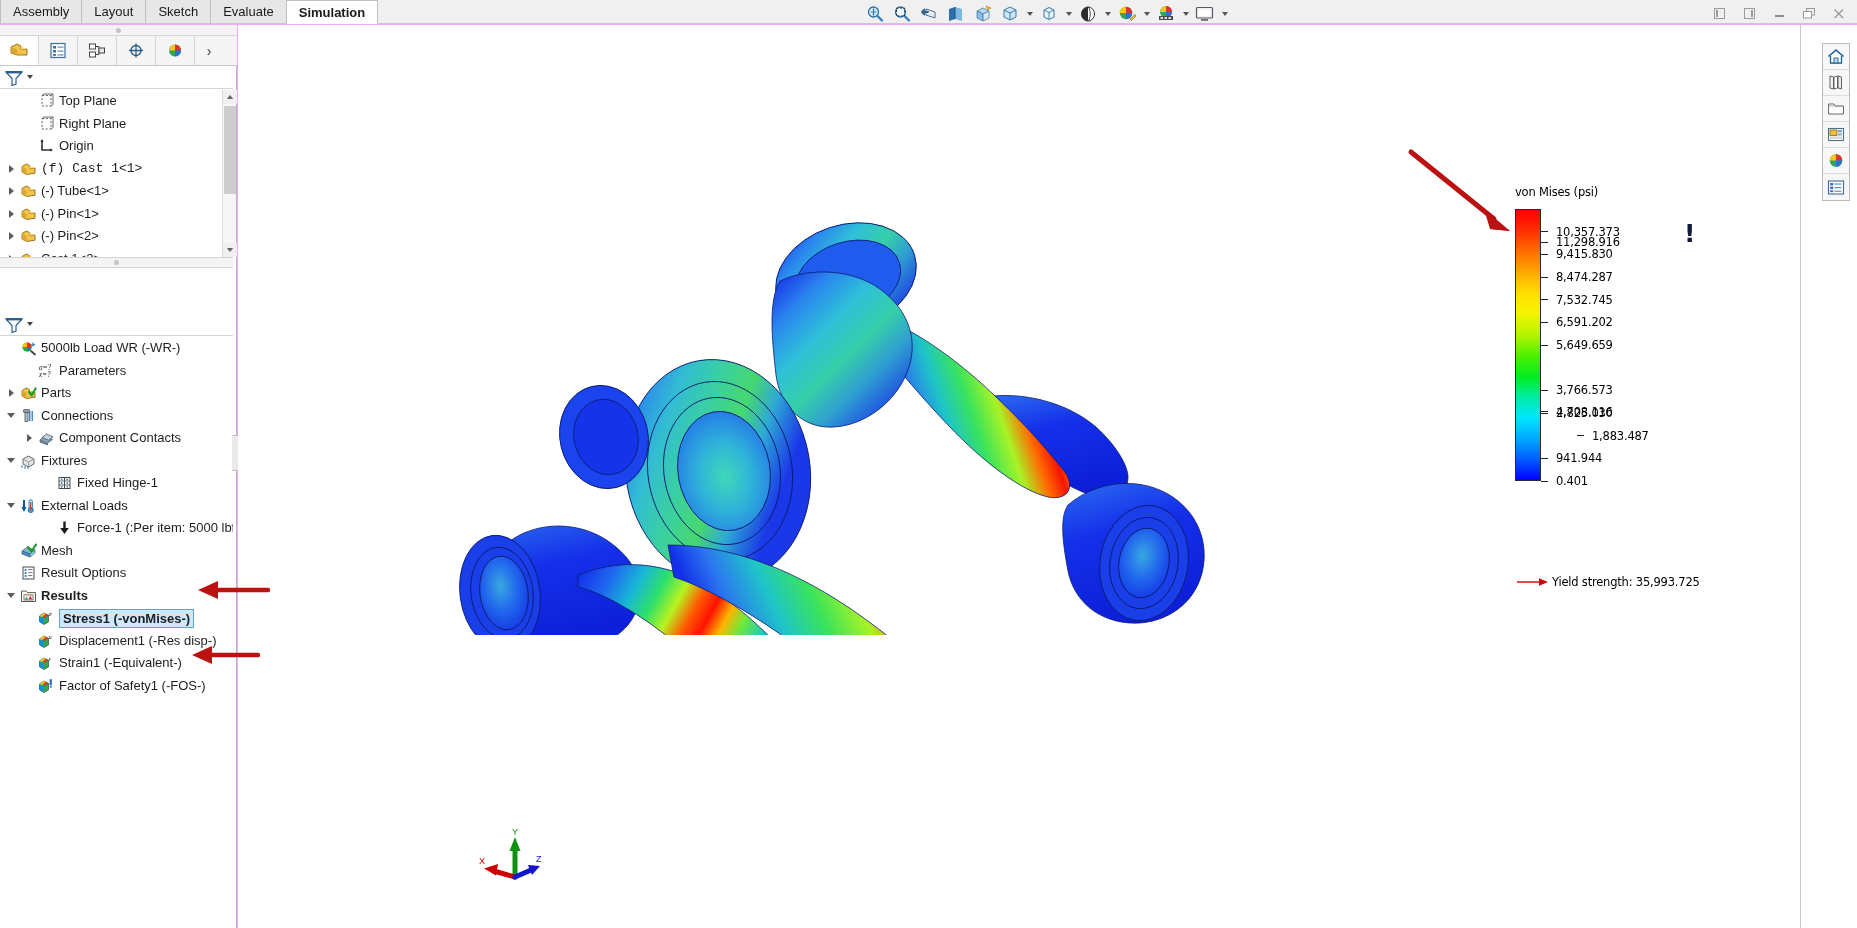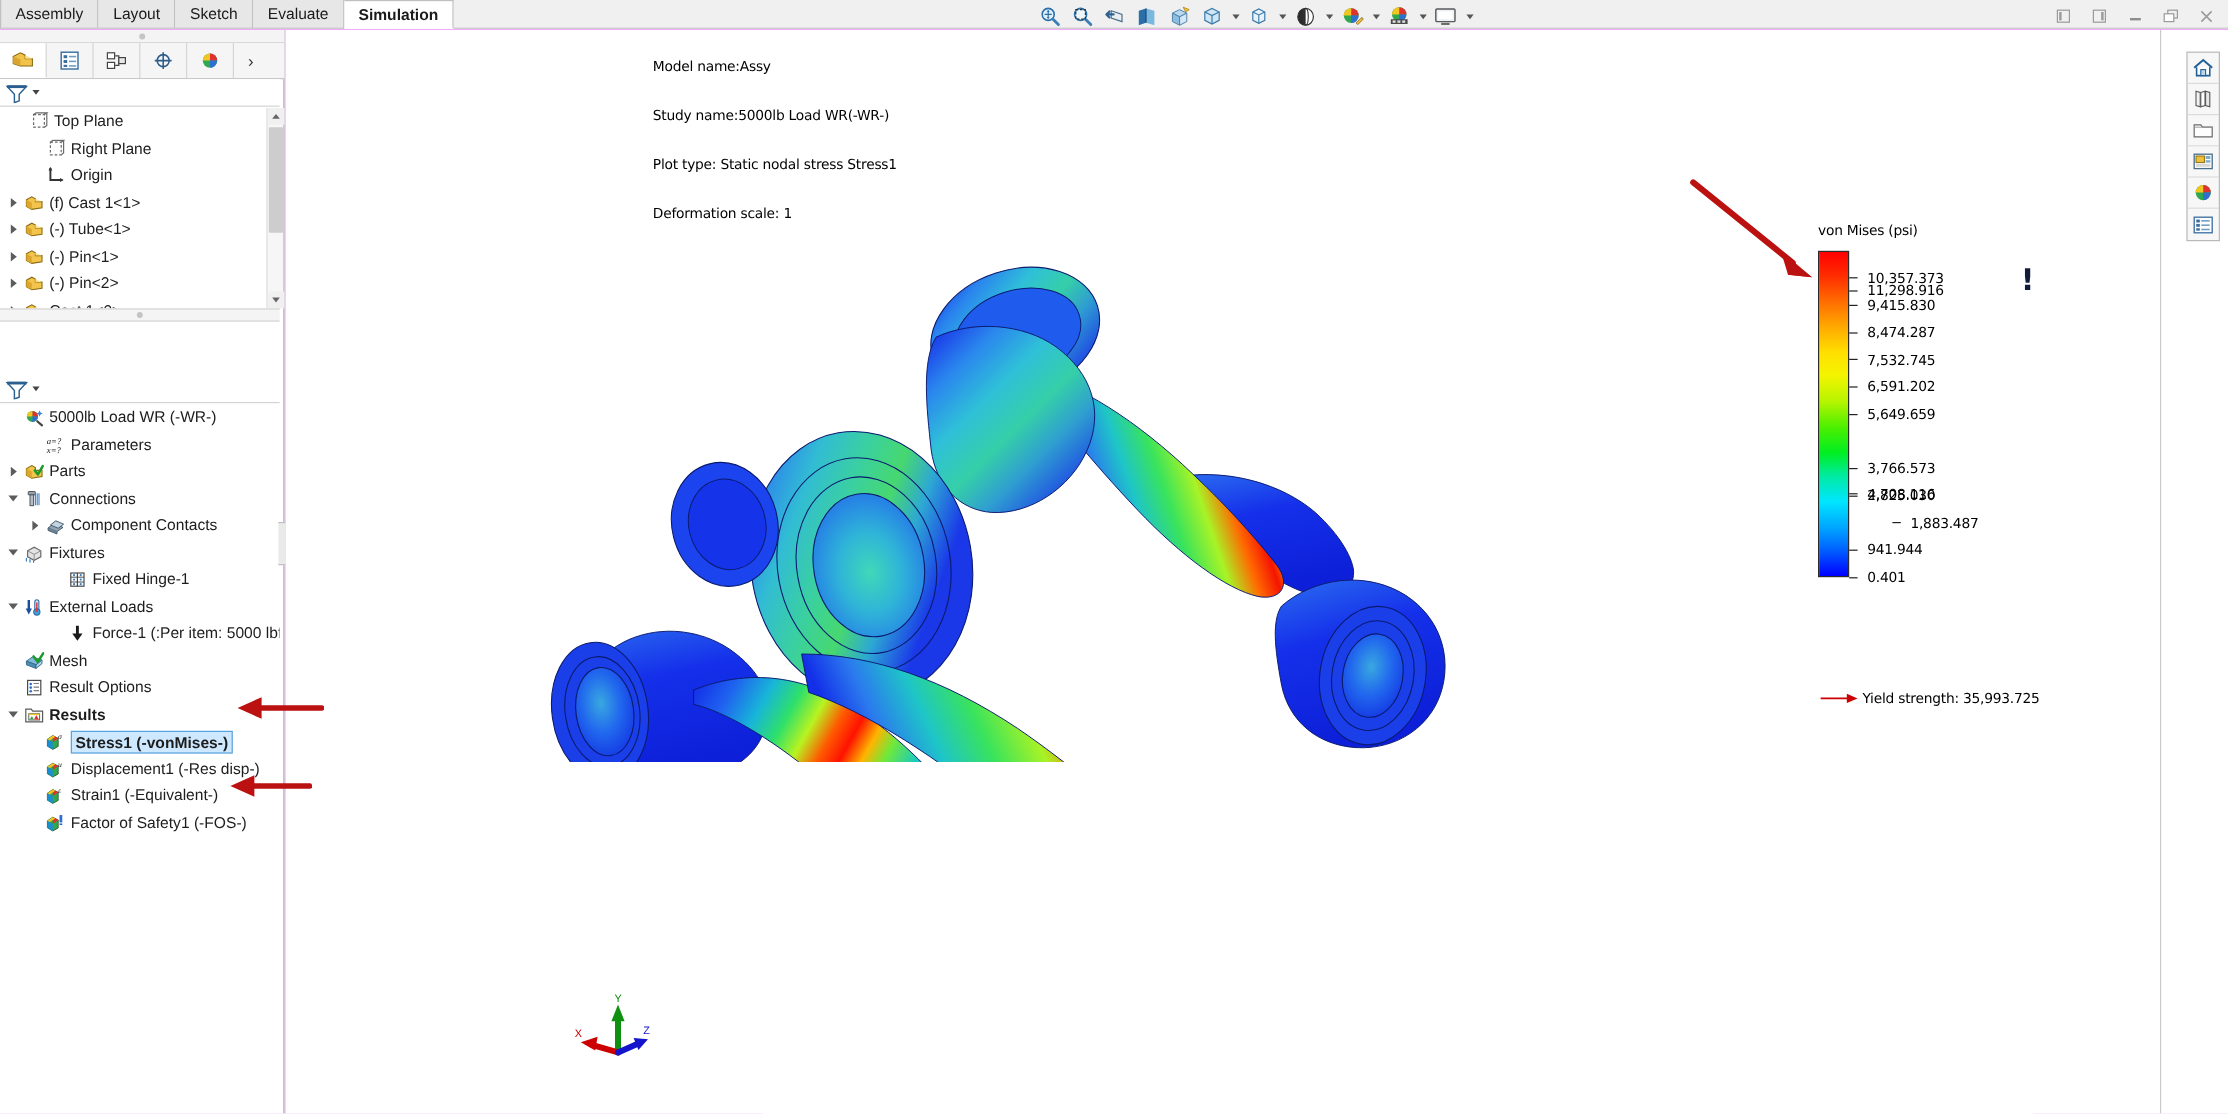--- a/index.html
+++ b/index.html
@@ -381,21 +381,21 @@
 
     <div class="filter-row" style="top:41px">
       <svg width="20" height="17" viewBox="0 0 20 17">
         <path d="M2 3 h16 l-6 6.5 v5.5 l-4 1.5 v-7 z" fill="#ffffff" stroke="#2a5f8f" stroke-width="1.2"></path>
         <rect x="2" y="2" width="16" height="2.4" fill="#2a5f8f"></rect>
       </svg>
       <div class="fcaret"></div>
     </div>
 
     <div class="tree" id="model-tree" style="top:65px; height:167px;">
-        <div class="tnode" style="padding-left: 8px;">
+        <div class="tnode" style="padding-left: 22px;">
           <div class="arrow"></div>
           <div class="ticon">
             <svg width="17" height="16" viewBox="0 0 17 16">
               <path d="M4 2.5 L13 2.5 L13 13 L4 13 z" fill="none" stroke="#6a6a6a" stroke-width="1" stroke-dasharray="2.2 1.6"></path>
               <path d="M4 2.5 L6 1 L15 1 L13 2.5" fill="none" stroke="#6a6a6a" stroke-width="1"></path>
               <path d="M13 13 L15 11.5 L15 1" fill="none" stroke="#6a6a6a" stroke-width="1"></path>
             </svg>
           </div>
           <div class="tlabel">Top Plane</div>
         </div>
@@ -414,21 +414,21 @@
           <div class="arrow"></div>
           <div class="ticon">
             <svg width="17" height="16" viewBox="0 0 17 16">
               <path d="M4 2 L4 12 L14 12" fill="none" stroke="#333" stroke-width="1.6"></path>
               <path d="M4 1 L2.4 4 L5.6 4 z" fill="#333"></path>
               <path d="M15 12 L12 10.4 L12 13.6 z" fill="#333"></path>
             </svg>
           </div>
           <div class="tlabel">Origin</div>
         </div>
-        <div class="tnode" style="padding-left: 4px;">
+        <div class="tnode" style="padding-left: 4px; font-family: Liberation Mono, monospace;">
           <div class="arrow right"></div>
           <div class="ticon">
             <svg width="17" height="16" viewBox="0 0 17 16">
               <path d="M2 5.5 L6.5 3 L9.5 4.6 L9.5 7 L15 7 L15 12.2 L6.5 13.5 L2 11 z" fill="#f3c44c" stroke="#8a6a10" stroke-width=".9"></path>
               <path d="M2 5.5 L6.5 8 L6.5 13.5 L2 11 z" fill="#dca72c"></path>
               <path d="M9.5 4.6 L15 7 L9.5 7 z" fill="#fbe08e"></path>
             </svg>
           </div>
           <div class="tlabel">(f) Cast 1&lt;1&gt;</div>
         </div>
@@ -704,26 +704,20 @@
           </div>
           <div class="tlabel">Factor of Safety1 (-FOS-)</div>
         </div>
       </div>
 
     <div class="panel-tab-strip"></div>
   </div>
 
   <div class="graphics">
 
-    <div class="plot-info">
-      <div>Model name:Assy</div>
-      <div>Study name:5000lb Load WR(-WR-)</div>
-      <div>Plot type: Static nodal stress Stress1</div>
-      <div>Deformation scale: 1</div>
-    </div>
 
     <svg class="model-svg" style="position:absolute; left:190px; top:190px;" width="790" height="420" viewBox="0 0 790 420">
       <defs>
 
         <linearGradient id="gLowBlue" x1="0" y1="0" x2="1" y2="0">
           <stop offset="0%" stop-color="#0c22e8"></stop>
           <stop offset="45%" stop-color="#1b5cf0"></stop>
           <stop offset="100%" stop-color="#0a1ee6"></stop>
         </linearGradient>
         <linearGradient id="gArmLeft" x1="0" y1="0" x2="1" y2="0.35">

